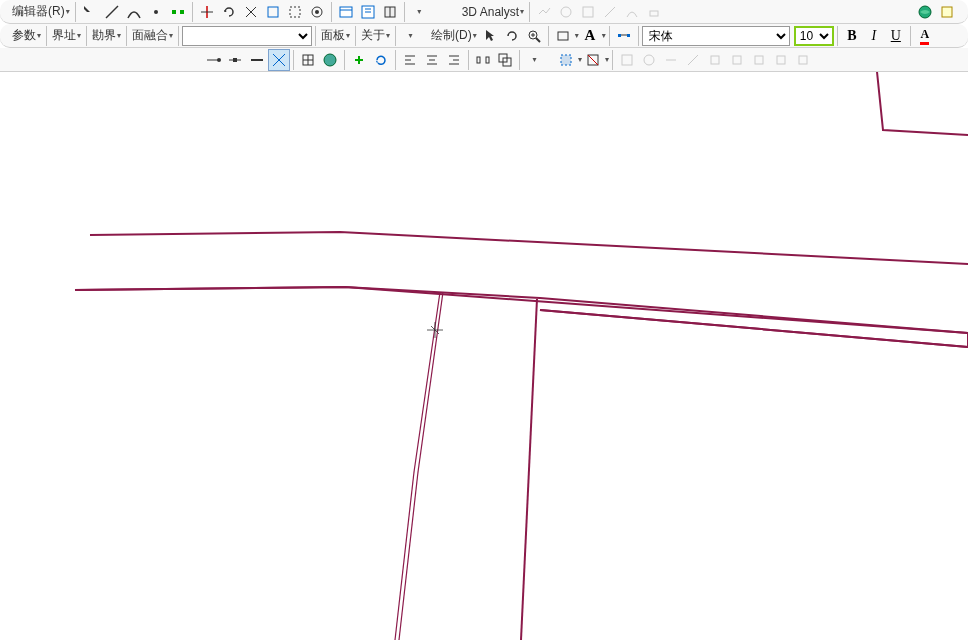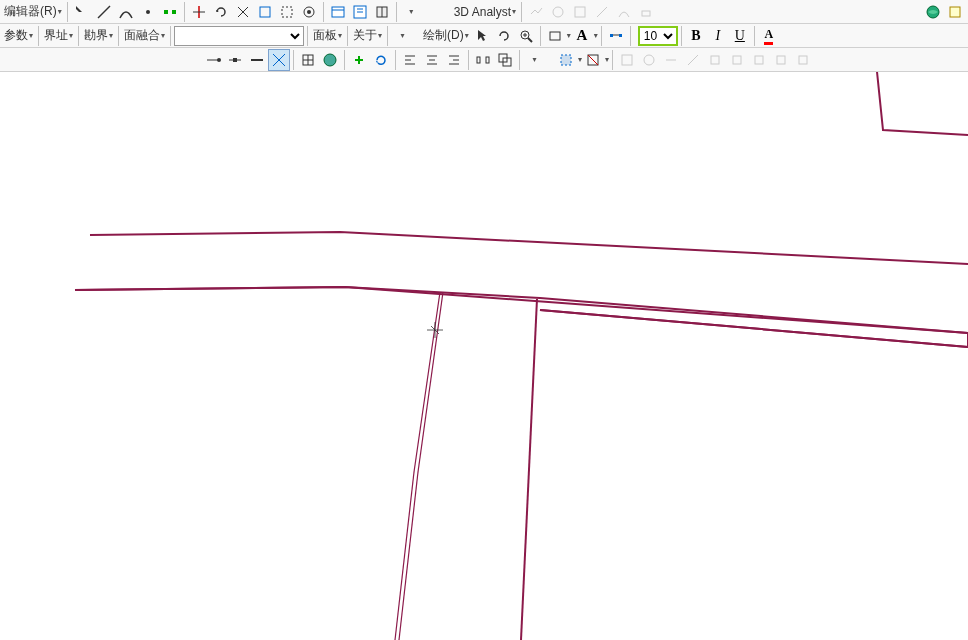--- a/index.html
+++ b/index.html
@@ -11,22 +11,23 @@
       height: 640px;
       overflow: hidden;
       position: relative;
     }
     .toolbar-row {
       display: flex;
       align-items: center;
       height: 24px;
       border-bottom: 1px solid #d0d0d0;
       background: #f8f8f8;
-      padding: 0 2px;
+      padding: 0 10px;
       position: relative;
+      border-radius: 10px;
     }
     .toolbar-label {
       padding: 0 2px;
       font-size: 12px;
       color: #333;
       white-space: nowrap;
       cursor: pointer;
       display: flex;
       align-items: center;
     }
@@ -327,20 +328,23 @@
   <span class="dropdown-arrow" style="cursor:pointer">▾</span>
   <div class="sep"></div>
   <div class="tb-icon">
       <svg viewBox="0 0 16 16">
         <rect x="2" y="6" width="3" height="3" fill="#06c"></rect>
         <rect x="11" y="6" width="3" height="3" fill="#06c"></rect>
         <line x1="5" y1="7" x2="11" y2="7" stroke="#333"></line>
       </svg>
     </div>
   <div class="sep"></div>
+  <select class="font-select">
+    <option>宋体</option>
+  </select>
   <div style="width:4px"></div>
   <select class="size-select">
     <option>10</option>
   </select>
   <div class="sep"></div>
   <div class="tb-icon bold-btn">B</div>
   <div class="tb-icon italic-btn">I</div>
   <div class="tb-icon underline-btn">U</div>
   <div class="sep"></div>
   <div class="tb-icon">

